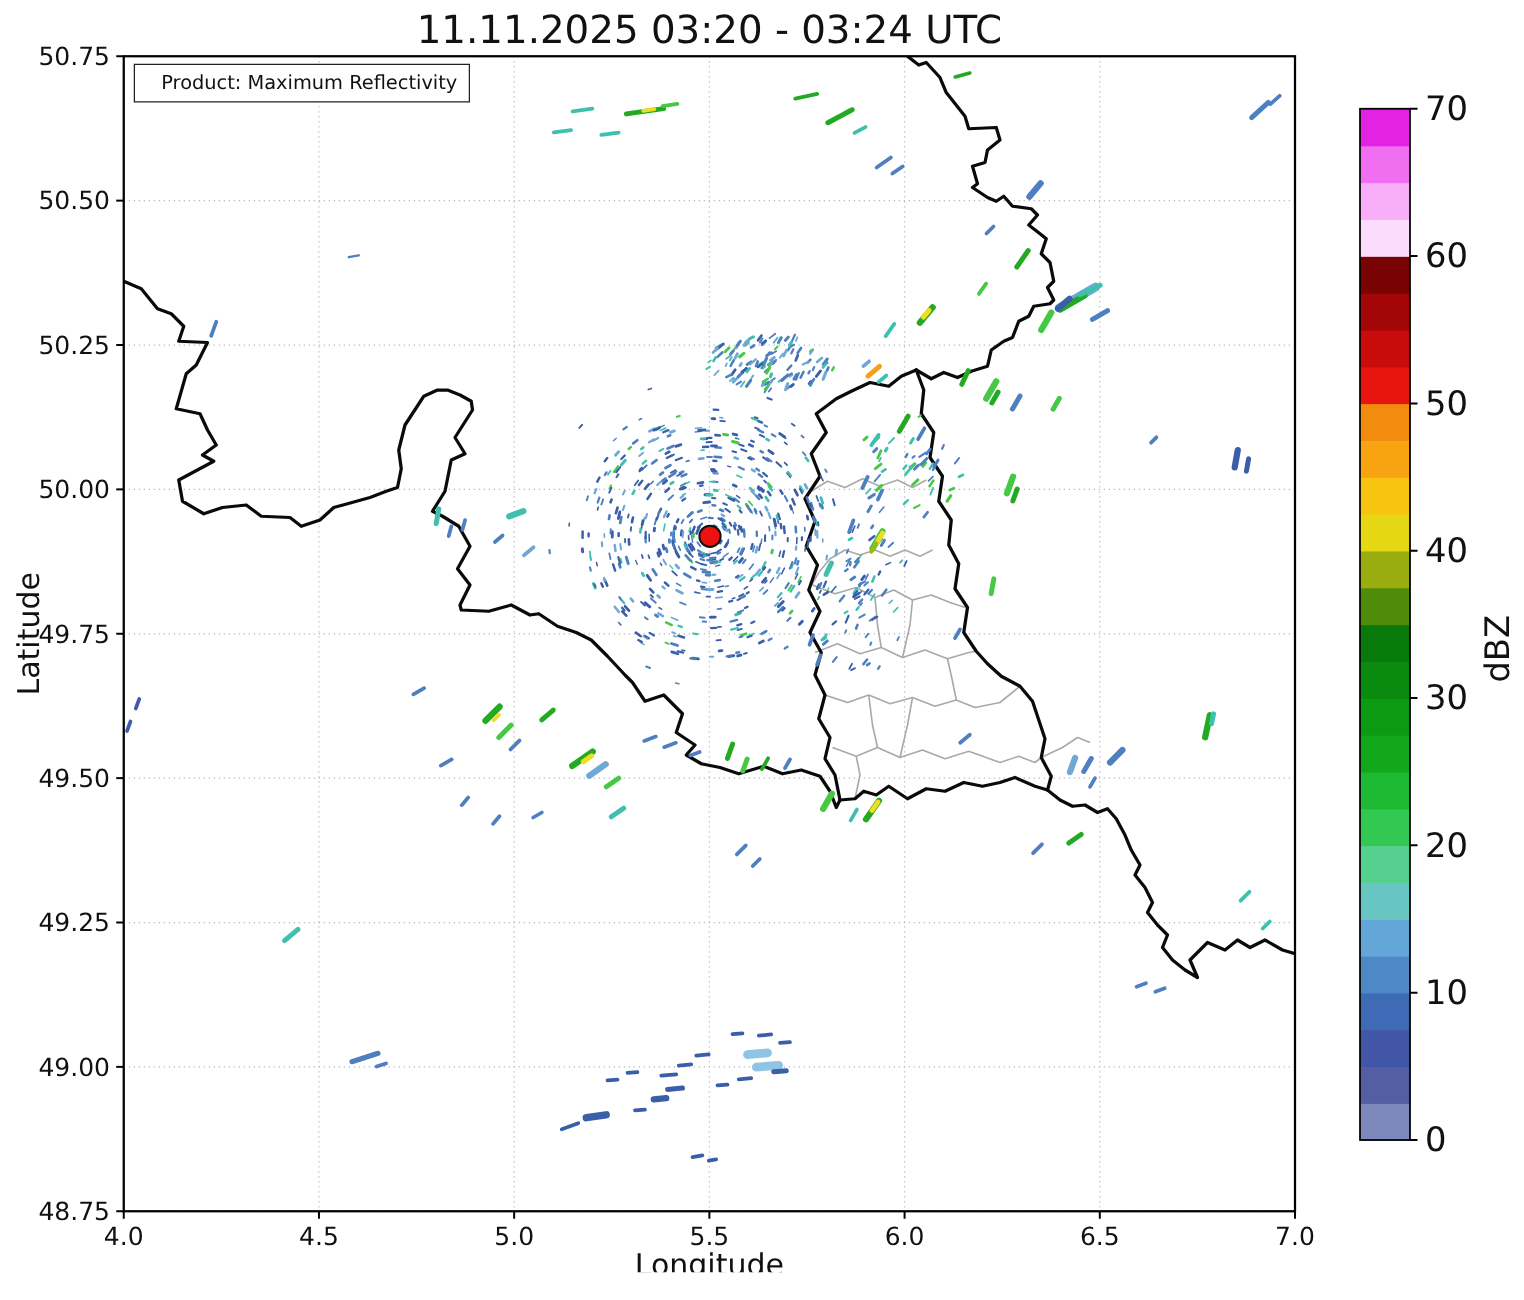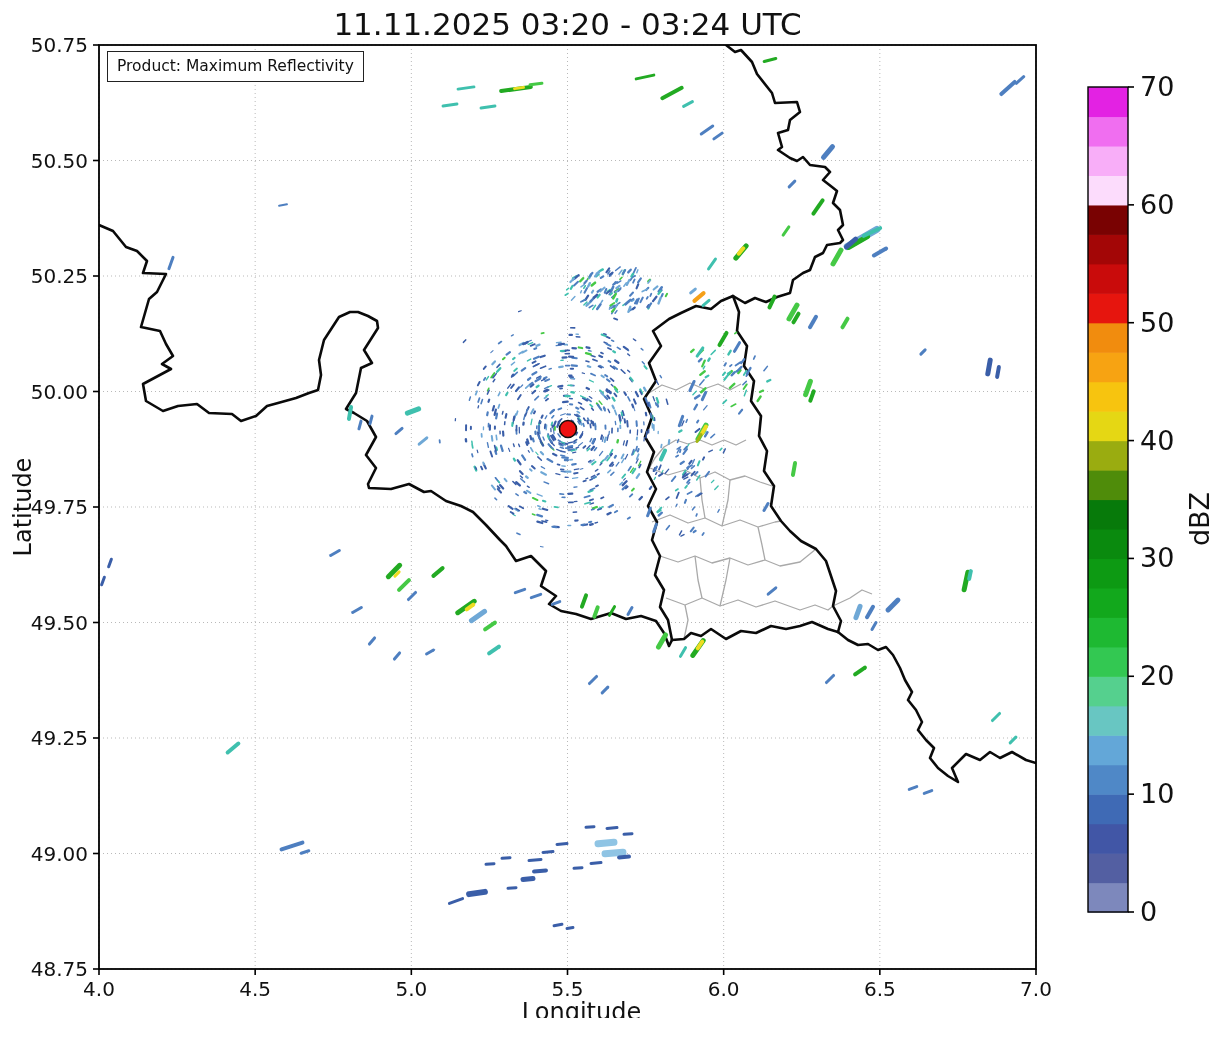--- a/index.html
+++ b/index.html
@@ -1,22 +1,22 @@
 <!DOCTYPE html>
 <html><head>
 <meta charset="utf-8">
 <style>
   html,body{margin:0;padding:0;background:#ffffff;}
   .fig{position:relative;width:1219px;height:1018px;background:#ffffff;overflow:hidden;
        font-family:"DejaVu Sans","Liberation Sans",sans-serif;color:#111;}
   .title{position:absolute;left:99px;top:6px;width:937px;text-align:center;
          font-size:31px;color:#111;}
   .infobox{position:absolute;left:107px;top:51px;background:#fff;border:1.4px solid #222;
-           padding:3px 9px 4px 9px;font-size:15.5px;line-height:1.42;z-index:5;}
-  .xlabel{position:absolute;left:113px;top:998px;width:937px;text-align:center;font-size:24px;}
+           padding:3px 9px 4px 21px;font-size:15.5px;line-height:1.42;z-index:5;}
+  .xlabel{position:absolute;left:99px;top:998px;width:937px;text-align:center;font-size:24px;}
   .ylabel{position:absolute;left:23px;top:507px;transform:translate(-50%,-50%) rotate(-90deg);
           font-size:24px;white-space:nowrap;}
   .cblabel{position:absolute;left:1199px;top:519px;transform:translate(-50%,-50%) rotate(-90deg);
            font-size:27px;white-space:nowrap;}
   svg{position:absolute;left:0;top:0;}
   text{font-family:"DejaVu Sans","Liberation Sans",sans-serif;fill:#111;}
 </style>
 </head>
 <body>
 

